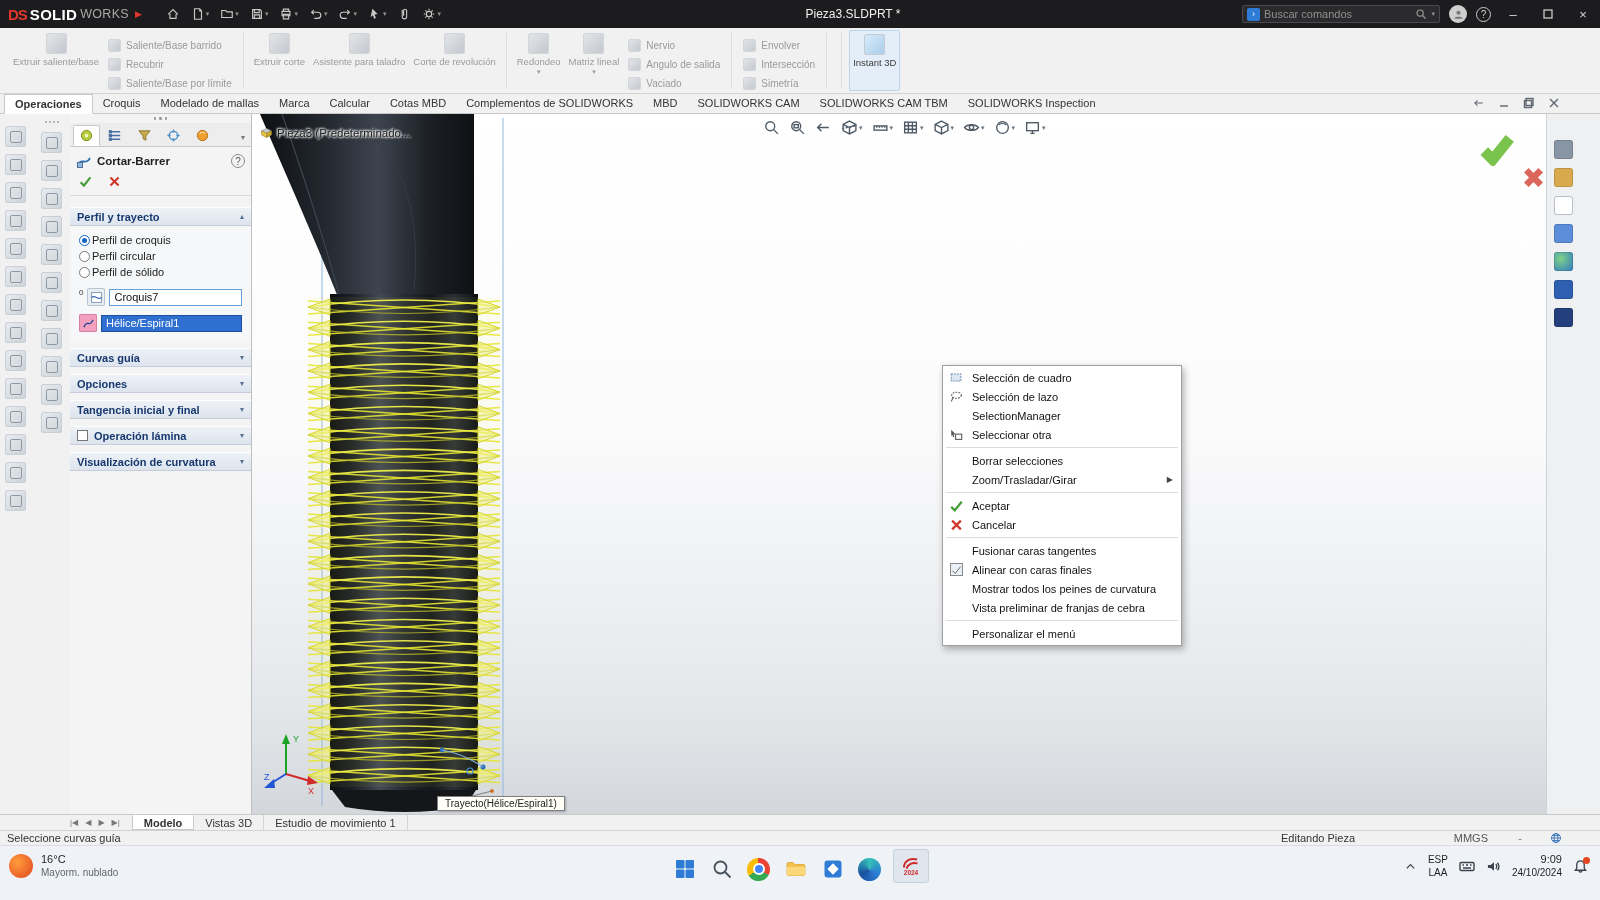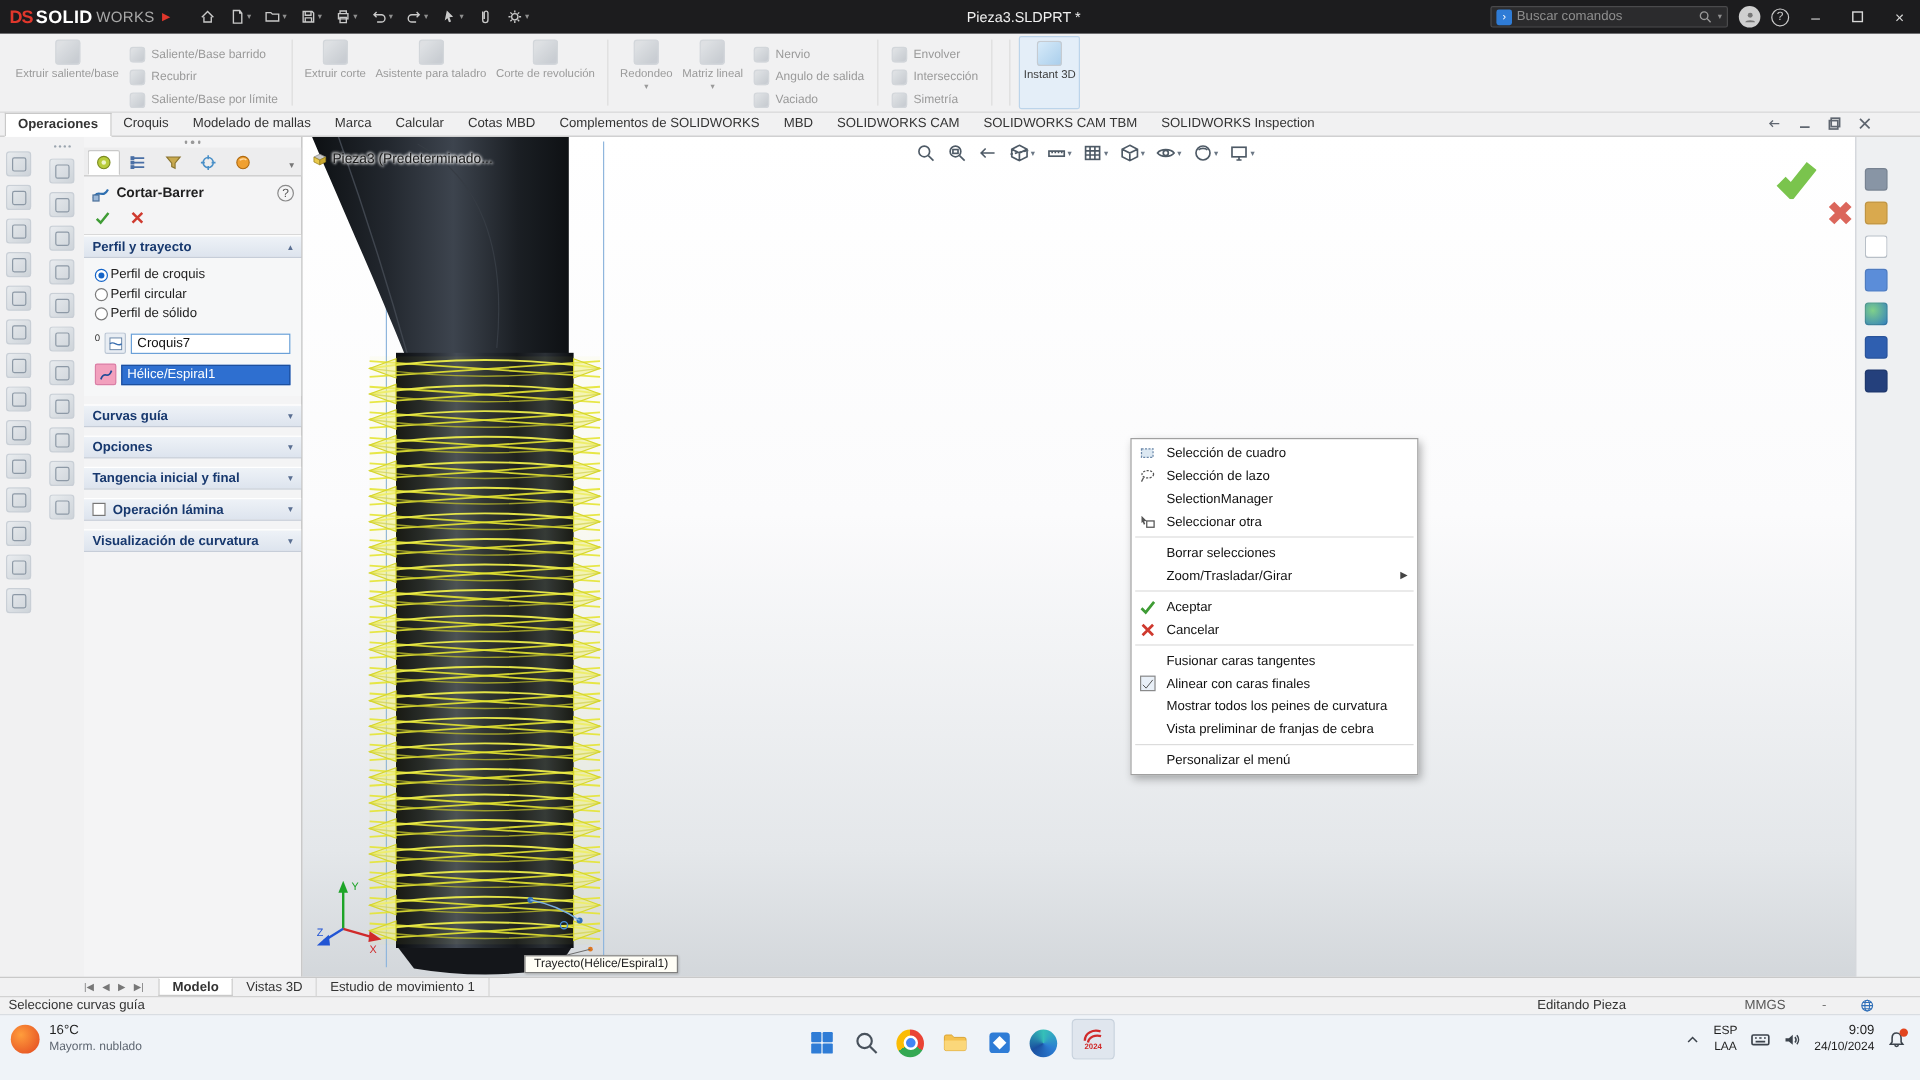--- a/index.html
+++ b/index.html
@@ -72,21 +72,21 @@
 .pm-tab{width:27px;height:21px;display:flex;align-items:center;justify-content:center;border-radius:2px 2px 0 0}
 .pm-tab.active{background:#fff;border:1px solid #c9c9c9;border-bottom-color:#fff}
 .pm-tab svg{width:15px;height:15px}
 .pm-chev{margin-left:auto;color:#777;font-size:8px;padding:0 3px 4px 0}
 #pm-titlerow{display:flex;align-items:center;gap:5px;padding:6px 6px 3px}
 #pm-title{font-weight:bold;font-size:11.5px;color:#1f1f1f}
 #pm-help{margin-left:auto;width:14px;height:14px;border-radius:50%;border:1px solid #8a8a8a;color:#555;font-size:10px;display:flex;align-items:center;justify-content:center}
 #pm-okrow{display:flex;align-items:center;gap:16px;padding:3px 9px 7px;border-bottom:1px solid #d9d9d9}
 .okmark{color:#3f9c35}.cxmark{color:#cf3a2f}
 .okmark svg,.cxmark svg{width:13px;height:13px;stroke:currentColor;stroke-width:2.6;fill:none}
-.pm-header{height:19px;display:flex;align-items:center;background:linear-gradient(#eef2f7,#dde4ee);border-top:1px solid #fff;border-bottom:1px solid #c6cdd8;padding:0 7px;color:#17386e;font-weight:bold;font-size:11px;margin-top:0}
+.pm-header{height:19px;display:flex;align-items:center;background:linear-gradient(#eef2f7,#dde4ee);border-top:1px solid #fff;border-bottom:1px solid #c6cdd8;padding:0 7px;color:#17386e;font-weight:bold;font-size:11px;margin-top:11px}
 .pm-header.gap{margin-top:7px}
 .pm-header .chev{margin-left:auto;color:#5a6f92;font-size:8px}
 .pm-body{padding:6px 9px 9px;background:#f6f7f8}
 .radio-row{display:flex;align-items:center;gap:2px;height:16px}
 .radio{width:11px;height:11px;border-radius:50%;border:1px solid #7a7a7a;background:#fff;position:relative;flex:0 0 auto}
 .radio.on{border-color:#1464c8}
 .radio.on::after{content:"";position:absolute;left:2px;top:2px;width:5px;height:5px;border-radius:50%;background:#1464c8}
 .radio-lbl{font-size:11px;color:#222}
 .field-row{display:flex;align-items:center;gap:4px;margin-top:8px}
 .sup0{font-size:8px;color:#333;align-self:flex-start}

